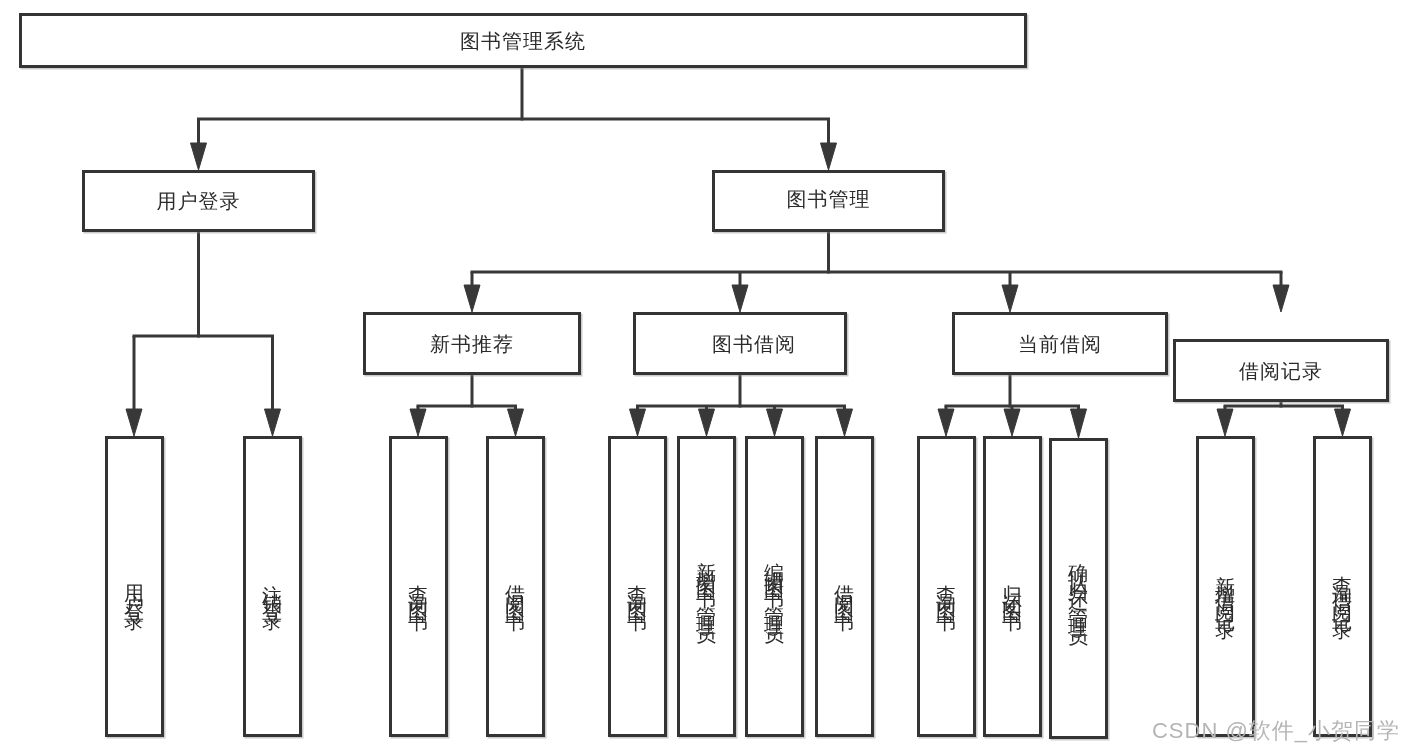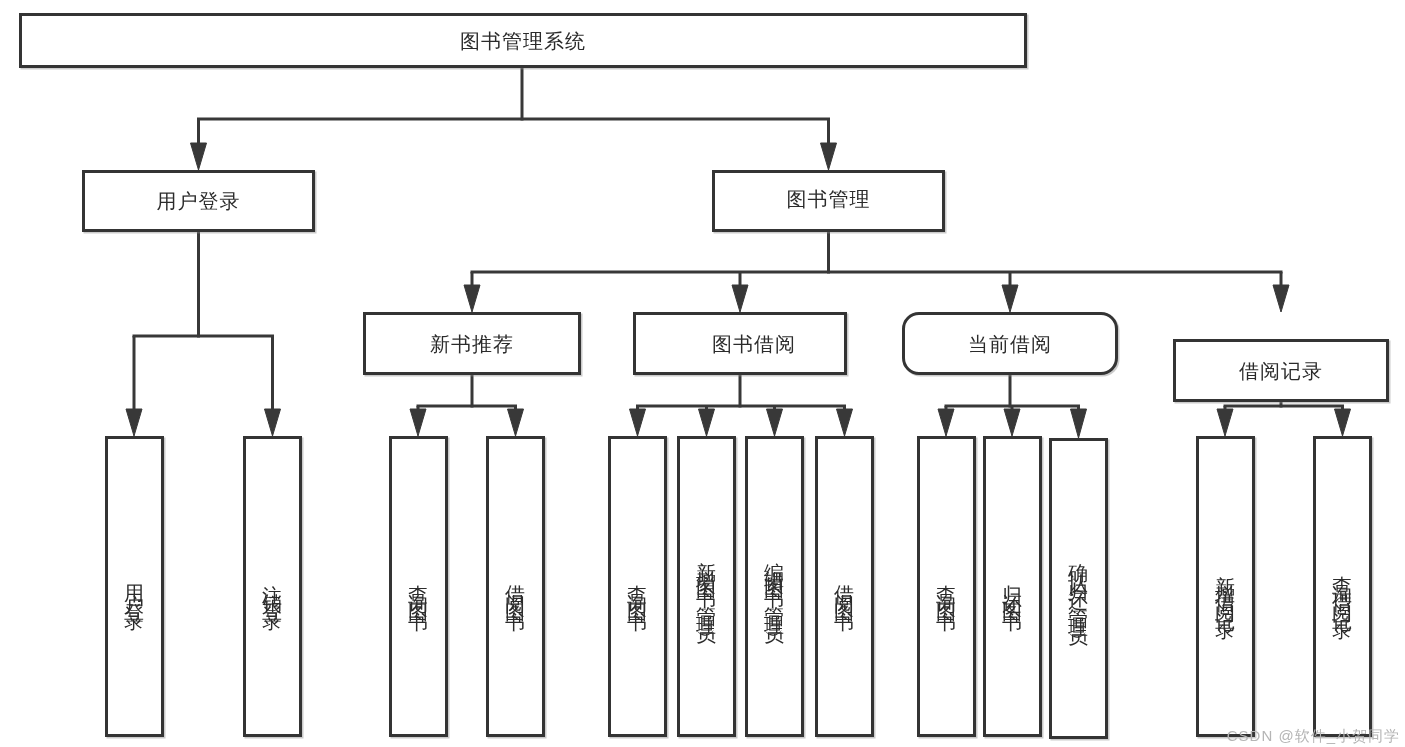--- a/index.html
+++ b/index.html
@@ -37,21 +37,21 @@
   }
   .leaf .lbl{
     writing-mode:vertical-rl;
     text-orientation:mixed;
     letter-spacing:9px;
     font-size:20px;
   }
   .watermark{
     position:absolute;
     right:5px;bottom:1px;
-    font-size:15px;
+    font-size:22px;
     color:#b5b5b5;
     letter-spacing:1px;
     z-index:3;
     white-space:nowrap;
   }
 </style>
 </head>
 <body>
 
 <div class="canvas">
@@ -142,21 +142,21 @@
   <div class="node" style="left:712px;top:170px;width:233px;height:62px;font-family:Liberation Mono, monospace;">
     <span class="lbl">图书管理</span>
   </div>
 
   <div class="node" style="left:363px;top:312px;width:218px;height:63px;">
     <span class="lbl">新书推荐</span>
   </div>
   <div class="node" style="left:633px;top:312px;width:214px;height:63px;padding-left:28px;">
     <span class="lbl">图书借阅</span>
   </div>
-  <div class="node" style="left:902px;top:312px;width:216px;height:63px;border-radius:17px;">
+  <div class="node" style="left:952px;top:312px;width:216px;height:63px;">
     <span class="lbl">当前借阅</span>
   </div>
   <div class="node" style="left:1173px;top:292px;width:216px;height:63px;margin-top:47px;">
     <span class="lbl">借阅记录</span>
   </div>
 
   <div class="node leaf" style="left:105px;">
     <span class="lbl">用户登录</span>
   </div>
   <div class="node leaf" style="left:243px;">

